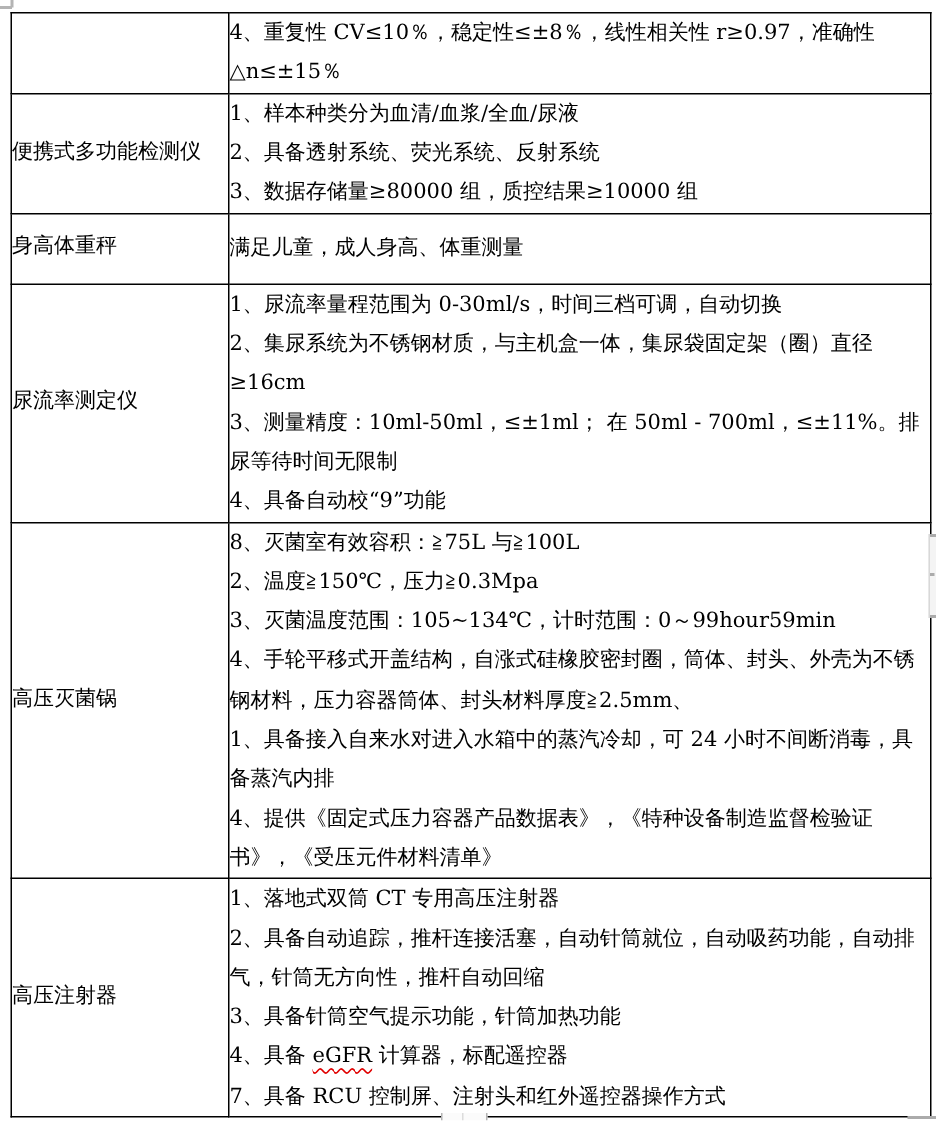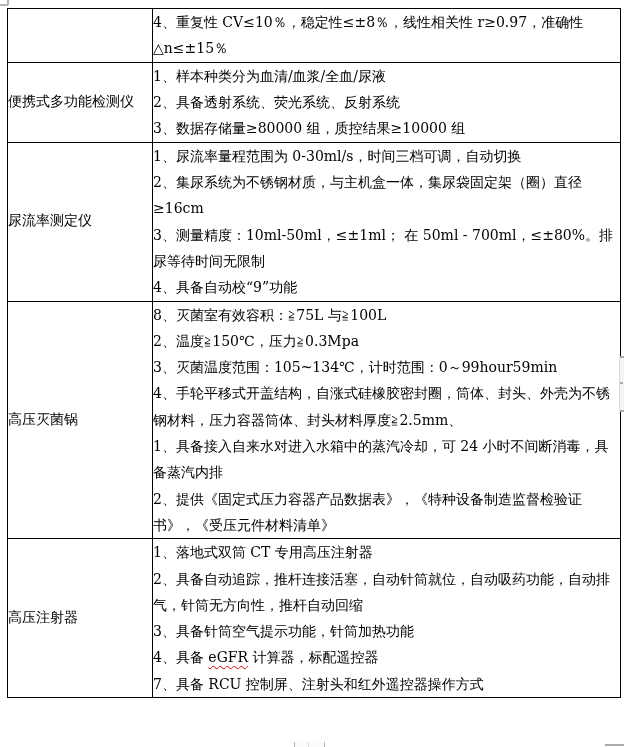--- a/index.html
+++ b/index.html
@@ -74,42 +74,50 @@
       <tr style="height: 80px;">
         <td class="col-device">
           <span class="device-label">便携式多功能检测仪</span>
         </td>
         <td class="col-specs">
           <p class="spec-line">1、样本种类分为血清/血浆/全血/尿液</p>
           <p class="spec-line">2、具备透射系统、荧光系统、反射系统</p>
           <p class="spec-line">3、数据存储量≥80000 组，质控结果≥10000 组</p>
         </td>
       </tr>
+      <tr style="height: 47px;">
+        <td class="col-device">
+          <span class="device-label">身高体重秤</span>
+        </td>
+        <td class="col-specs">
+          <p class="spec-line">满足儿童，成人身高、体重测量</p>
+        </td>
+      </tr>
       <tr style="height: 159px;">
         <td class="col-device">
           <span class="device-label">尿流率测定仪</span>
         </td>
         <td class="col-specs">
           <p class="spec-line">1、尿流率量程范围为 0-30ml/s，时间三档可调，自动切换</p>
           <p class="spec-line">2、集尿系统为不锈钢材质，与主机盒一体，集尿袋固定架（圈）直径≥16cm</p>
-          <p class="spec-line">3、测量精度：10ml-50ml，≤±1ml； 在 50ml - 700ml，≤±80%。排尿等待时间无限制</p>
+          <p class="spec-line">3、测量精度：10ml-50ml，≤±1ml； 在 50ml - 700ml，≤±11%。排尿等待时间无限制</p>
           <p class="spec-line">4、具备自动校“9”功能</p>
         </td>
       </tr>
       <tr style="height: 237px;">
         <td class="col-device">
           <span class="device-label">高压灭菌锅</span>
         </td>
         <td class="col-specs">
           <p class="spec-line">8、灭菌室有效容积：≧75L 与≧100L</p>
           <p class="spec-line">2、温度≧150℃，压力≧0.3Mpa</p>
           <p class="spec-line">3、灭菌温度范围：105~134℃，计时范围：0～99hour59min</p>
           <p class="spec-line">4、手轮平移式开盖结构，自涨式硅橡胶密封圈，筒体、封头、外壳为不锈钢材料，压力容器筒体、封头材料厚度≧2.5mm、</p>
           <p class="spec-line">1、具备接入自来水对进入水箱中的蒸汽冷却，可 24 小时不间断消毒，具备蒸汽内排</p>
-          <p class="spec-line">2、提供《固定式压力容器产品数据表》，《特种设备制造监督检验证书》，《受压元件材料清单》</p>
+          <p class="spec-line">4、提供《固定式压力容器产品数据表》，《特种设备制造监督检验证书》，《受压元件材料清单》</p>
         </td>
       </tr>
       <tr style="height: 158px;">
         <td class="col-device">
           <span class="device-label">高压注射器</span>
         </td>
         <td class="col-specs">
           <p class="spec-line">1、落地式双筒 CT 专用高压注射器</p>
           <p class="spec-line">2、具备自动追踪，推杆连接活塞，自动针筒就位，自动吸药功能，自动排气，针筒无方向性，推杆自动回缩</p>
           <p class="spec-line">3、具备针筒空气提示功能，针筒加热功能</p>

